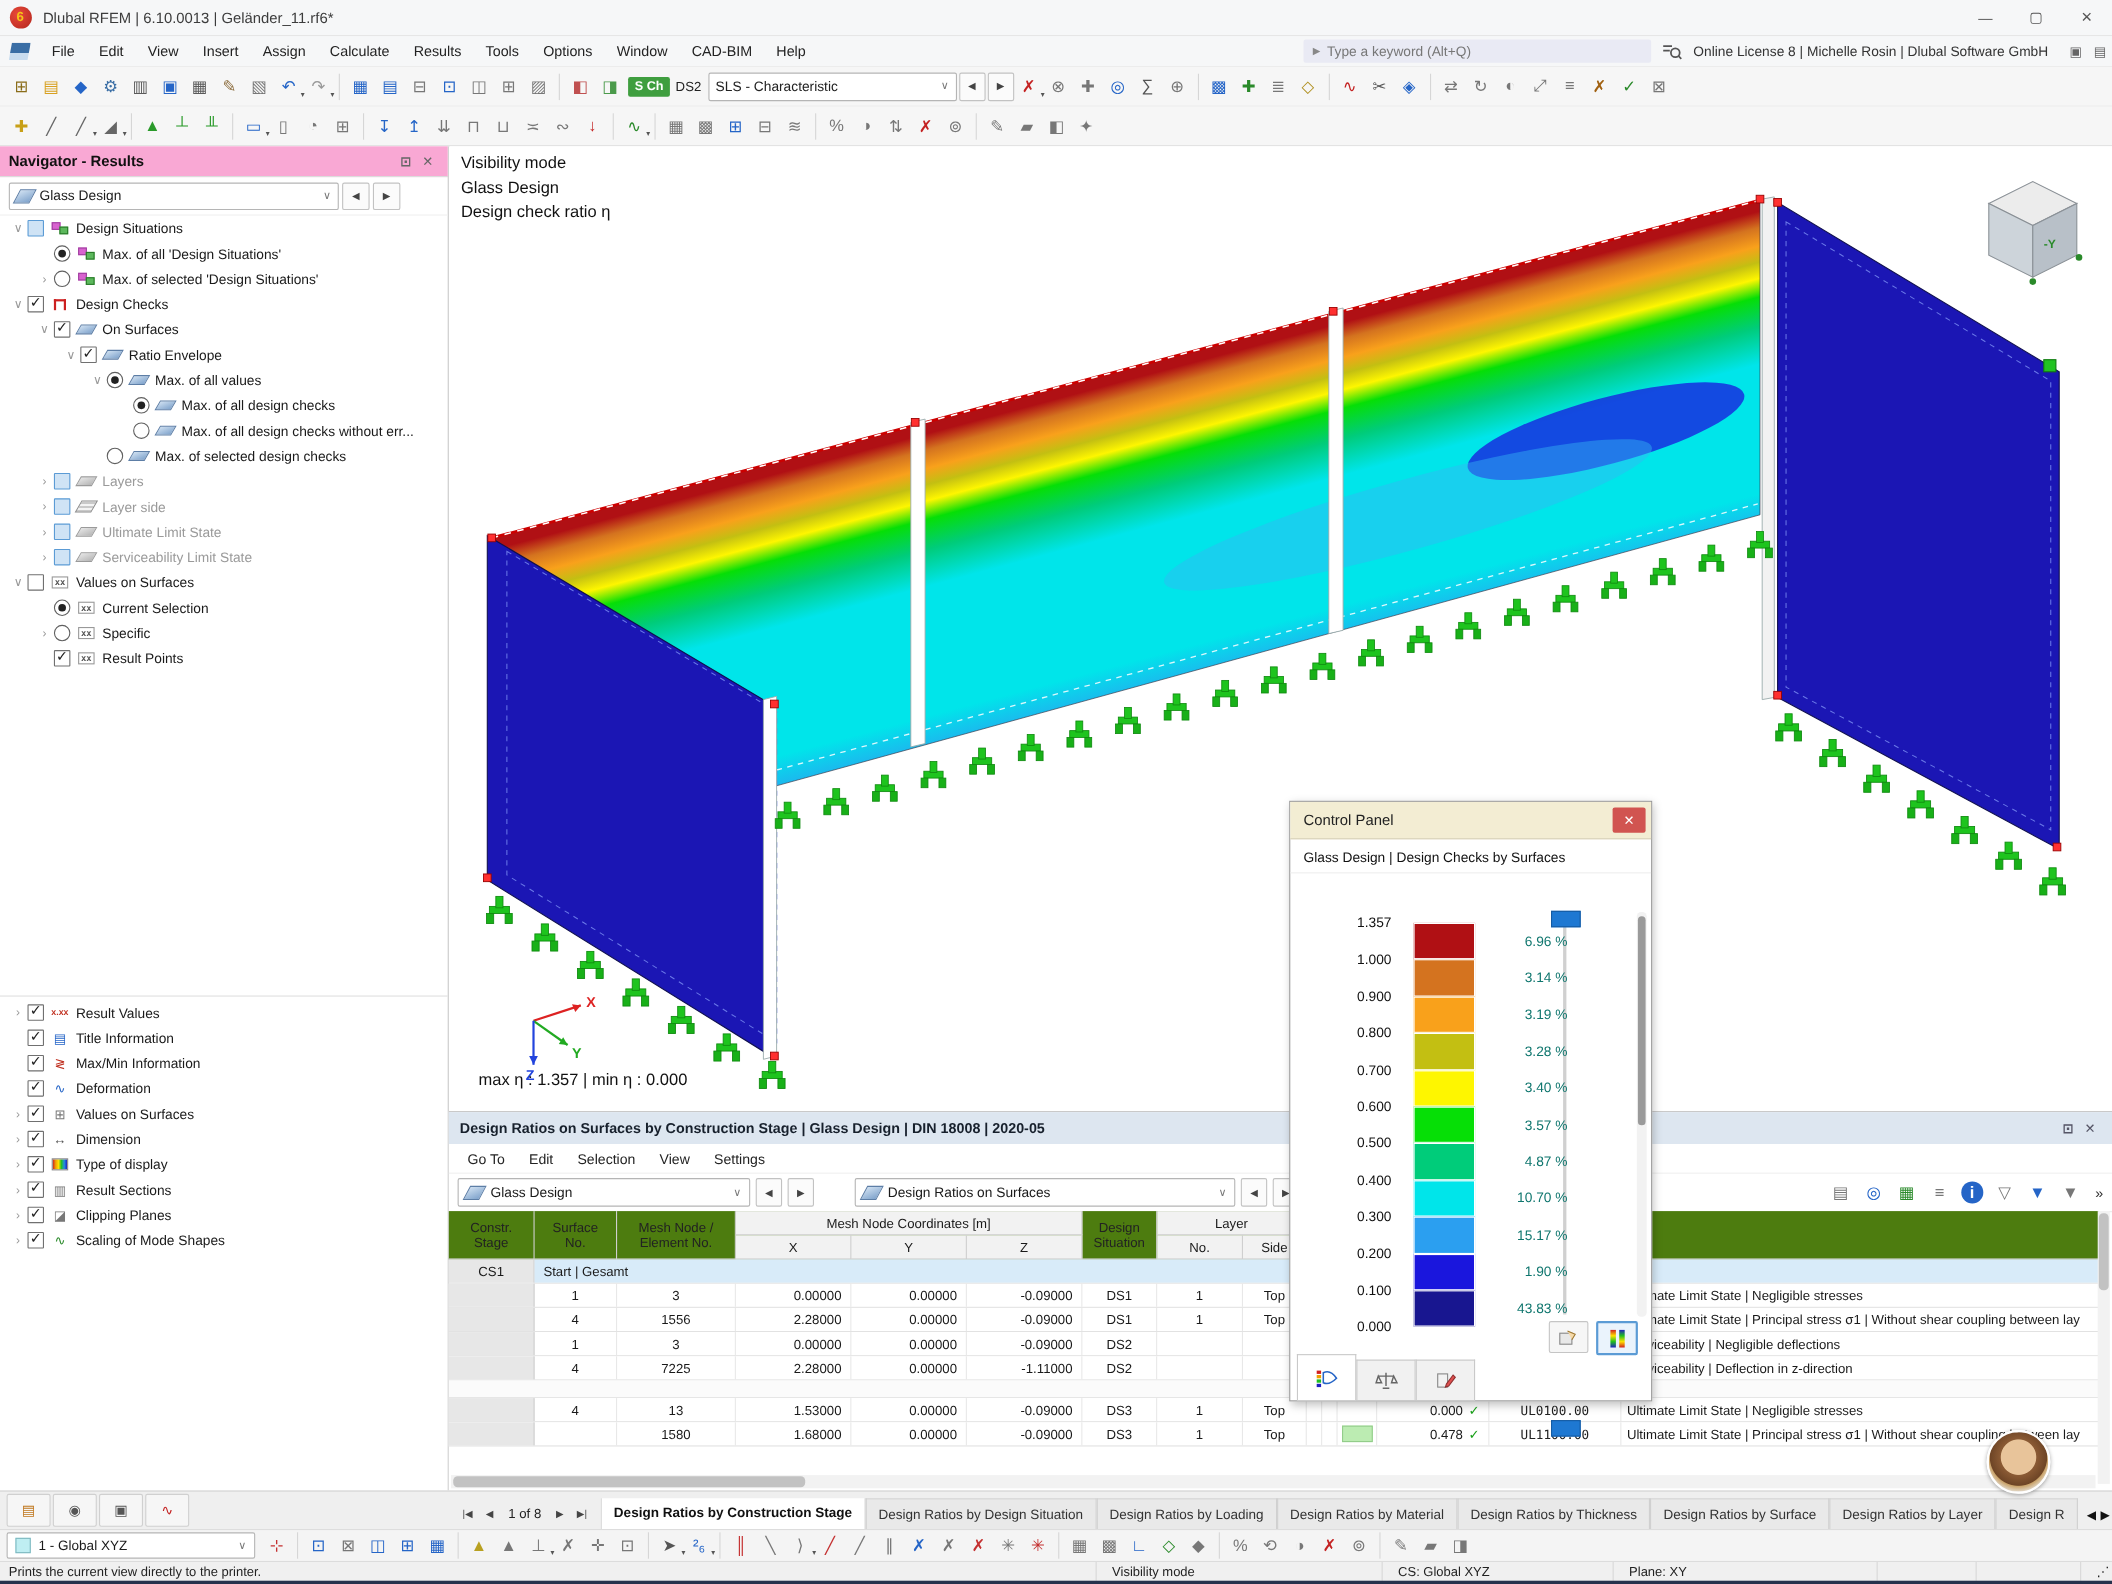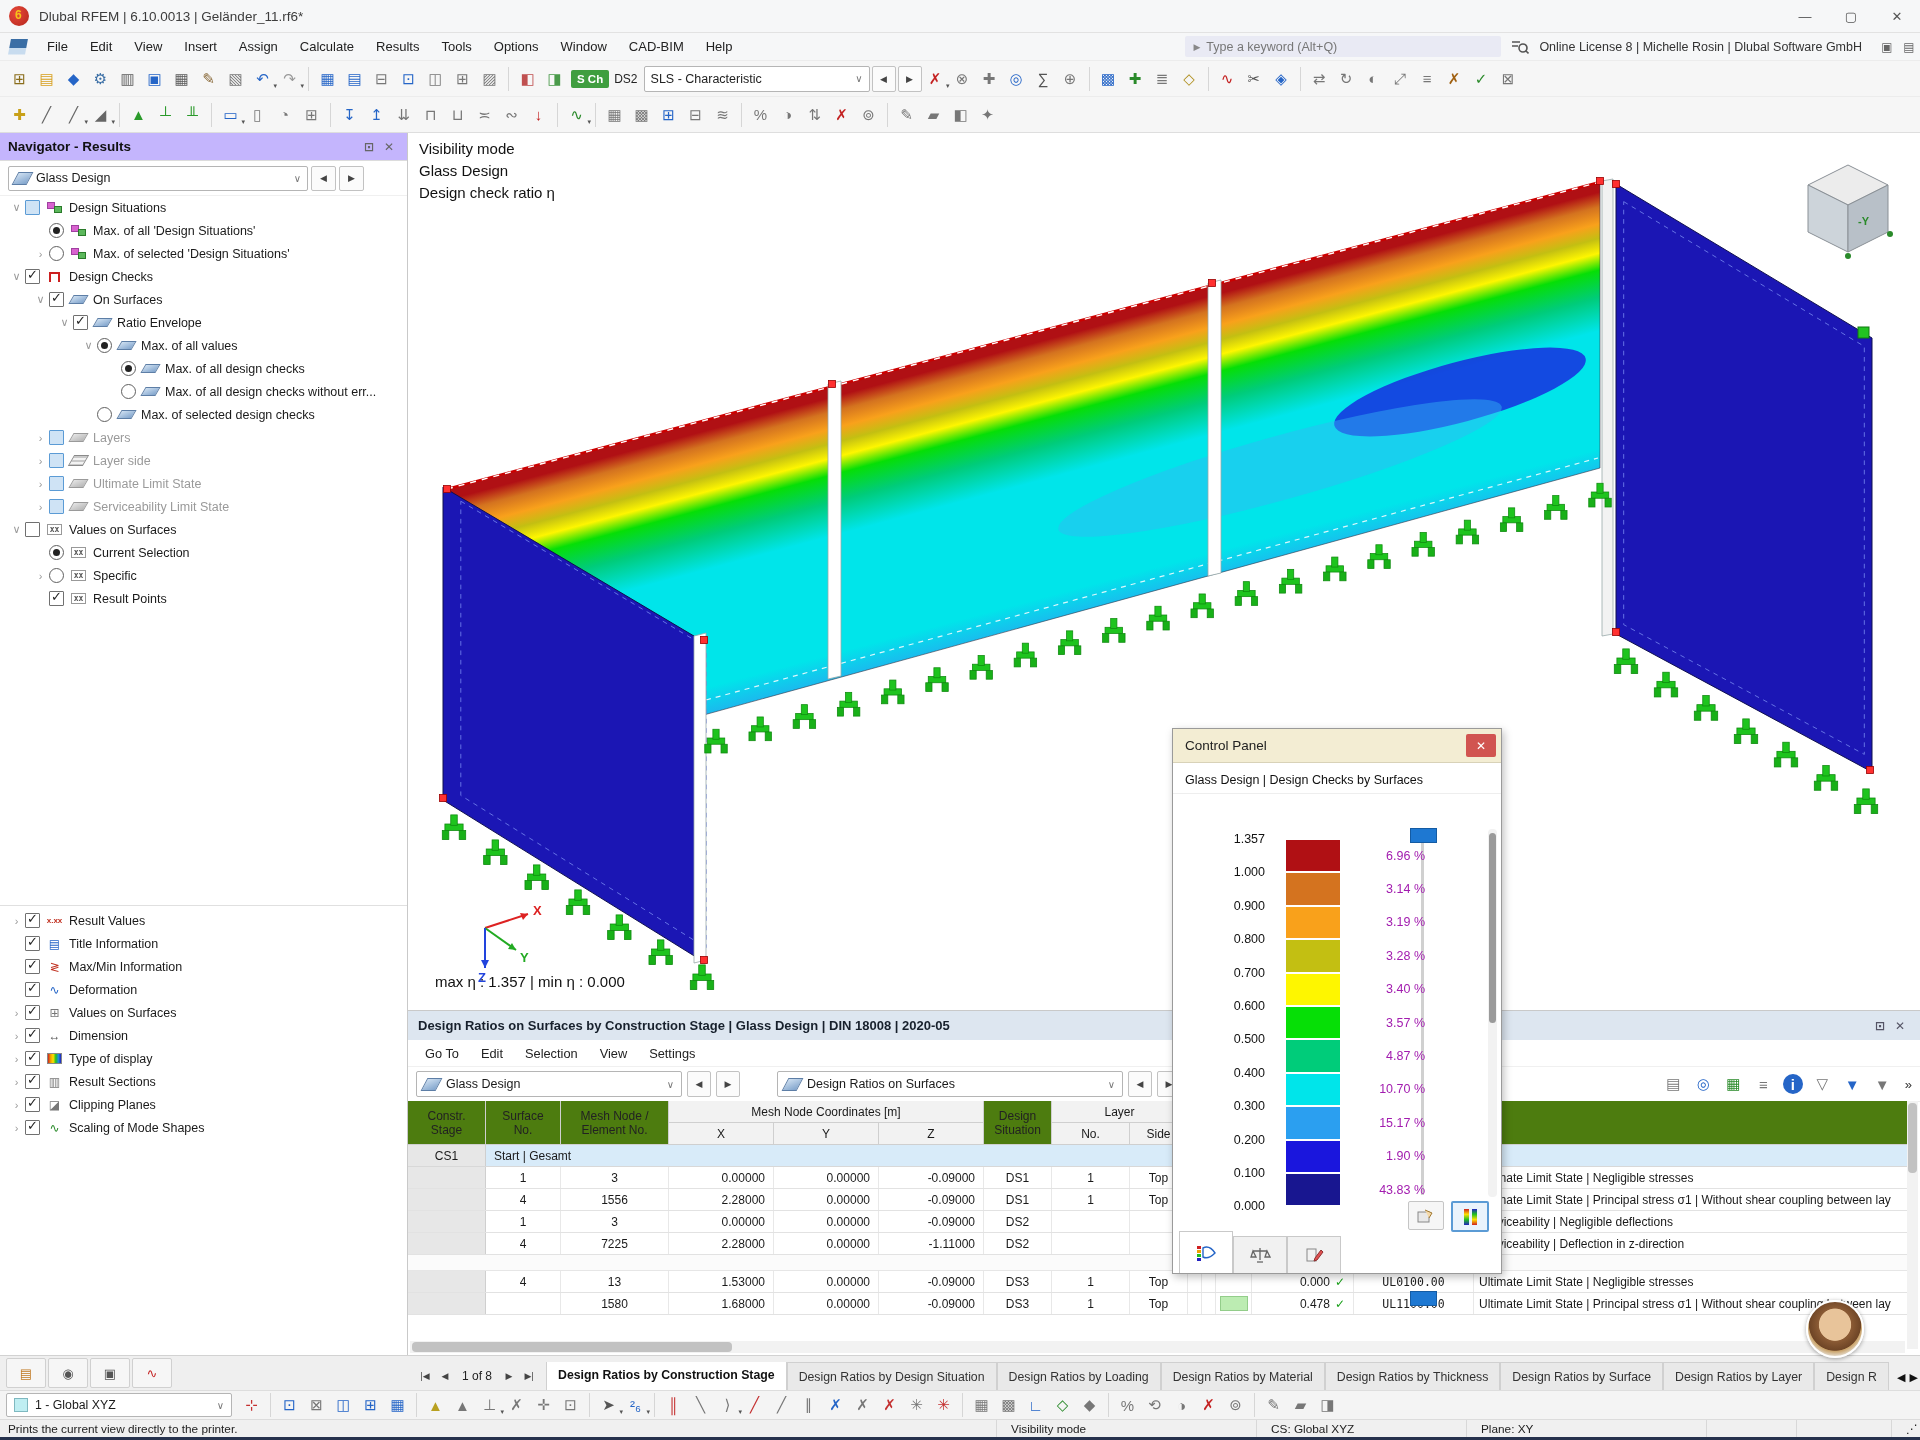--- a/index.html
+++ b/index.html
@@ -27,21 +27,21 @@
   .tbi{width:27px;height:26px;display:flex;align-items:center;justify-content:center;font-size:15px;flex:none;position:relative;border-radius:2px;}
   .tbi .caret{position:absolute;right:-1px;bottom:2px;font-size:7px;color:#555;}
   .tsep{width:1px;height:24px;background:#d6d6d6;margin:0 5px;flex:none;}
   .tb-badge{background:#3f9e3f;color:#fff;font-size:11.5px;font-weight:bold;padding:3px 6px;border-radius:2px;margin:0 3px;flex:none;}
   .tb-label{font-size:12px;color:#222;margin:0 6px 0 2px;flex:none;}
   .tb-combo{height:24px;background:#fff;border:1px solid #b5b5b5;border-radius:2px;display:flex;align-items:center;padding:0 6px;font-size:12.5px;color:#222;flex:none;}
   .tb-combo .chev{margin-left:auto;color:#777;font-size:10px;padding-left:8px;}
   .tb-nav{width:22px;height:24px;border:1px solid #c2c2c2;background:#fbfbfb;display:flex;align-items:center;justify-content:center;font-size:9px;color:#444;margin-left:2px;flex:none;border-radius:2px;}
   
   #navigator{position:absolute;left:0;top:133px;width:408px;height:1222px;background:#fff;border-right:1px solid #c9c9c9;box-sizing:border-box;}
-  #nav-header{height:27px;background:#c4b5fd;border-bottom:1px solid #dcdcdc;display:flex;align-items:center;padding:0 8px;font-weight:bold;font-size:13.5px;color:#111;}
+  #nav-header{height:27px;background:#f9a8d4;border-bottom:1px solid #dcdcdc;display:flex;align-items:center;padding:0 8px;font-weight:bold;font-size:13.5px;color:#111;}
   #nav-header .hbtn{margin-left:auto;color:#666;font-size:12px;width:20px;text-align:center;}
   #nav-header .hbtn + .hbtn{margin-left:0;}
   #nav-combo-row{height:34px;display:flex;align-items:center;padding:0 8px;gap:3px;border-bottom:1px solid #f0f0f0;}
   #nav-combo{width:286px;height:23px;border:1px solid #b5b5b5;background:#fff;display:flex;align-items:center;padding:0 6px;gap:6px;font-size:12.5px;border-radius:2px;}
   #nav-combo .chev{margin-left:auto;color:#777;font-size:10px;}
   .navbtn{width:23px;height:23px;border:1px solid #c2c2c2;background:#fbfbfb;display:flex;align-items:center;justify-content:center;font-size:9px;color:#444;border-radius:2px;}
   .tree{position:absolute;left:0;width:100%;}
   #tree1{top:63px;}
   #tree2{top:772px;border-top:1px solid #e0e0e0;padding-top:3px;}
   .trow{height:23px;display:flex;align-items:center;white-space:nowrap;}
@@ -69,21 +69,21 @@
   #vp-minmax{position:absolute;left:26px;top:840px;font-size:15px;color:#111;}
   #scene{position:absolute;left:0;top:0;}
   
   #control-panel{position:absolute;left:1172px;top:728px;width:330px;height:546px;background:#fff;border:1px solid #9a9a9a;box-shadow:2px 3px 8px rgba(0,0,0,.25);z-index:50;box-sizing:border-box;}
   #cp-title{height:33px;background:#f3edd3;border-bottom:1px solid #d8d2b8;display:flex;align-items:center;padding-left:12px;font-size:13.5px;color:#222;}
   #cp-close{margin-left:auto;margin-right:5px;width:30px;height:23px;background:#d15450;color:#fff;display:flex;align-items:center;justify-content:center;font-size:12px;border-radius:2px;}
   #cp-sub{padding:10px 12px 6px;font-size:12.5px;color:#111;border-bottom:1px solid #eee;}
   #cp-scale{position:absolute;left:0;top:96px;width:100%;height:376px;}
   .cp-val{position:absolute;left:0;width:92px;text-align:right;font-size:12.5px;color:#111;}
   .cp-cell{position:absolute;left:112px;width:56px;border:1px solid #fff;box-sizing:border-box;}
-  .cp-pct{position:absolute;left:170px;width:82px;text-align:right;font-size:12.5px;color:#a21caf;display:flex;align-items:center;justify-content:flex-end;}
+  .cp-pct{position:absolute;left:170px;width:82px;text-align:right;font-size:12.5px;color:#0f766e;display:flex;align-items:center;justify-content:flex-end;}
   #cp-track{position:absolute;left:248px;top:10px;width:3px;height:360px;background:#d0d0d0;}
   .cp-handle{position:absolute;left:237px;width:25px;height:13px;background:#1e78d2;border:1px solid #145ba3;}
   #cp-scroll{position:absolute;right:4px;top:100px;width:9px;height:368px;background:#f2f2f2;border-radius:4px;}
   #cp-scroll-thumb{position:absolute;left:1px;top:4px;width:7px;height:190px;background:#9a9a9a;border-radius:4px;}
   #cp-btns{position:absolute;right:12px;top:472px;display:flex;gap:7px;}
   .cp-btn{width:34px;height:27px;border:1px solid #c5c5c5;background:#f6f6f6;display:flex;align-items:center;justify-content:center;border-radius:2px;}
   .cp-btn.active{border:2px solid #5b9bd5;background:#eaf3fc;}
   .cp-colbars{display:flex;gap:3px;}
   .cp-colbars i{width:5px;height:16px;background:linear-gradient(#d02020,#ffe000,#20c020,#2020c0);}
   #cp-tabs{position:absolute;left:6px;bottom:0;display:flex;align-items:flex-end;}

